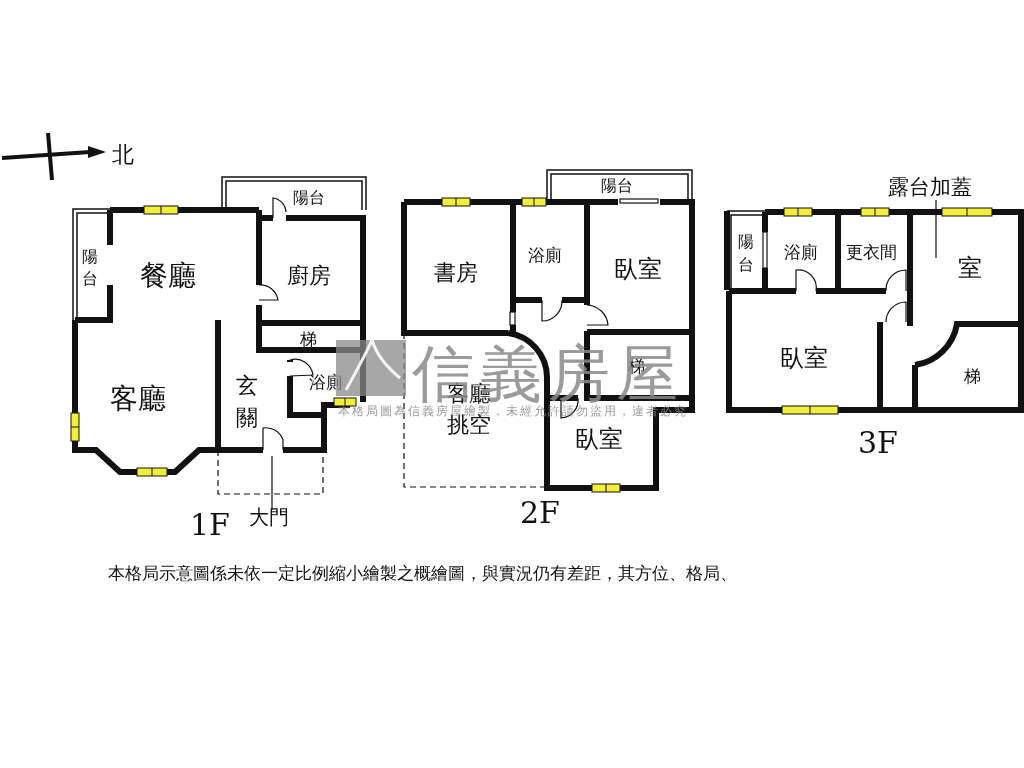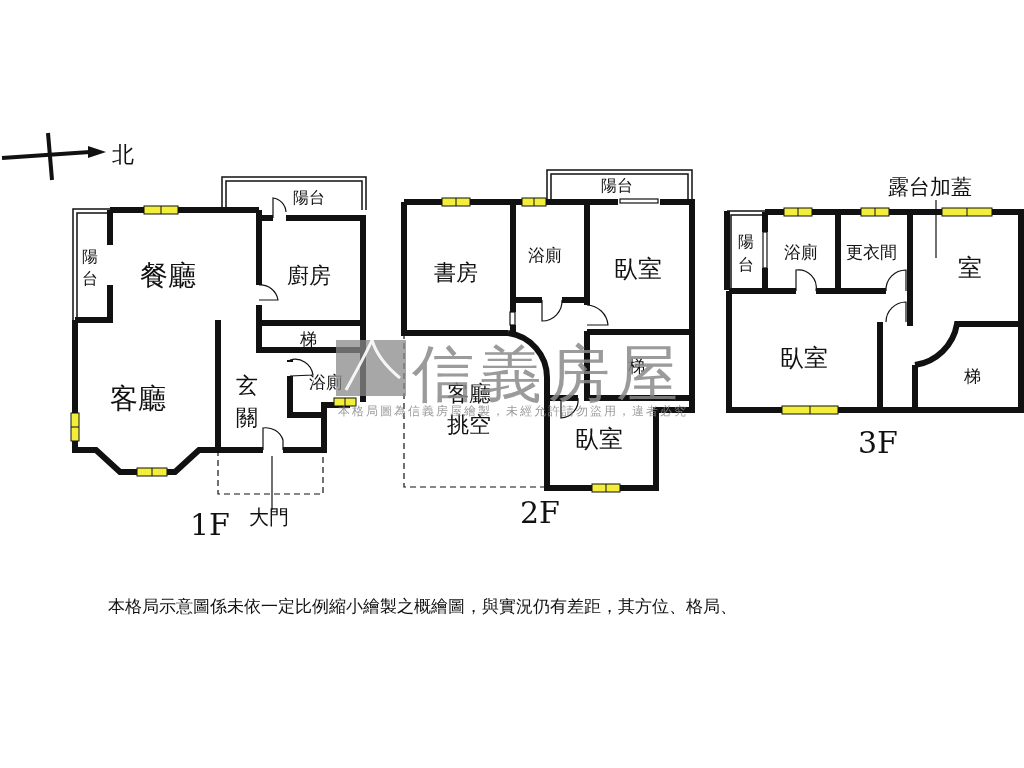--- a/index.html
+++ b/index.html
@@ -1,21 +1,21 @@
 <!DOCTYPE html>
 <html><head>
 <meta charset="utf-8">
 <style>
   html, body { margin:0; padding:0; background:#ffffff; }
   body { width:1024px; height:768px; position:relative; overflow:hidden;
          font-family:"DejaVu Sans", sans-serif; }
   #plan { position:absolute; left:0; top:0; }
   .lbl { font-family:"DejaVu Sans", sans-serif; fill:#111; }
   .flr { font-family:"DejaVu Serif", serif; fill:#111; }
-  #note { position:absolute; left:108px; top:593px; width:820px;
+  #note { position:absolute; left:108px; top:560px; width:820px;
           font-family:"DejaVu Sans", sans-serif; font-size:17px; line-height:26px; color:#111; }
   #note div { white-space:nowrap; }
   .wm { position:absolute; color:#8a8a8a; opacity:0.85; }
 </style>
 </head>
 <body>
 
 <svg id="plan" width="1024" height="768" viewBox="0 0 1024 768">
 
   <g>

